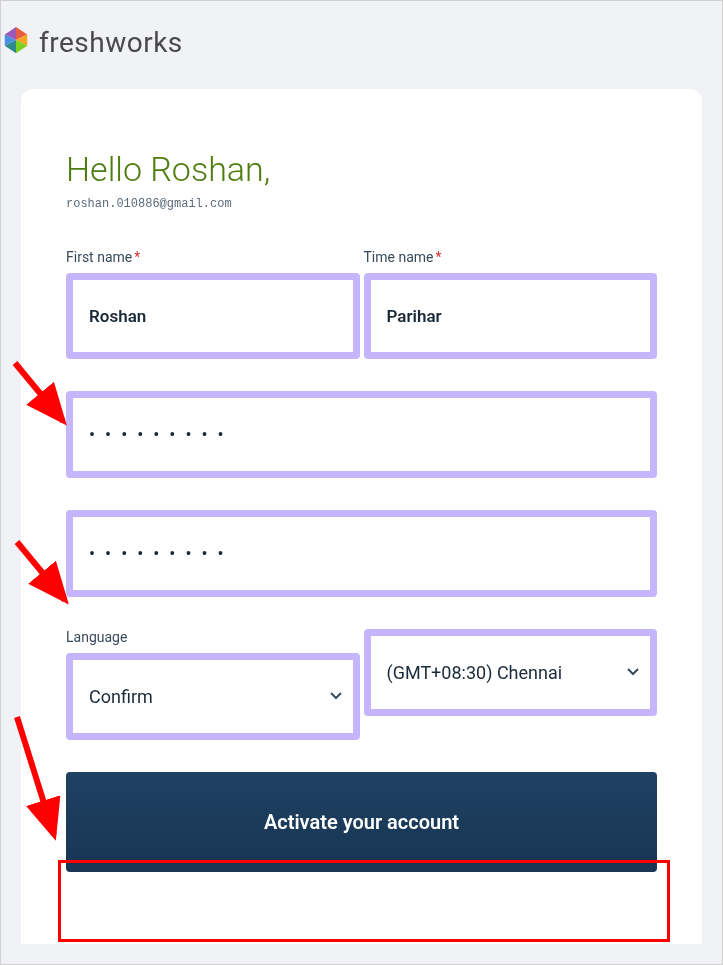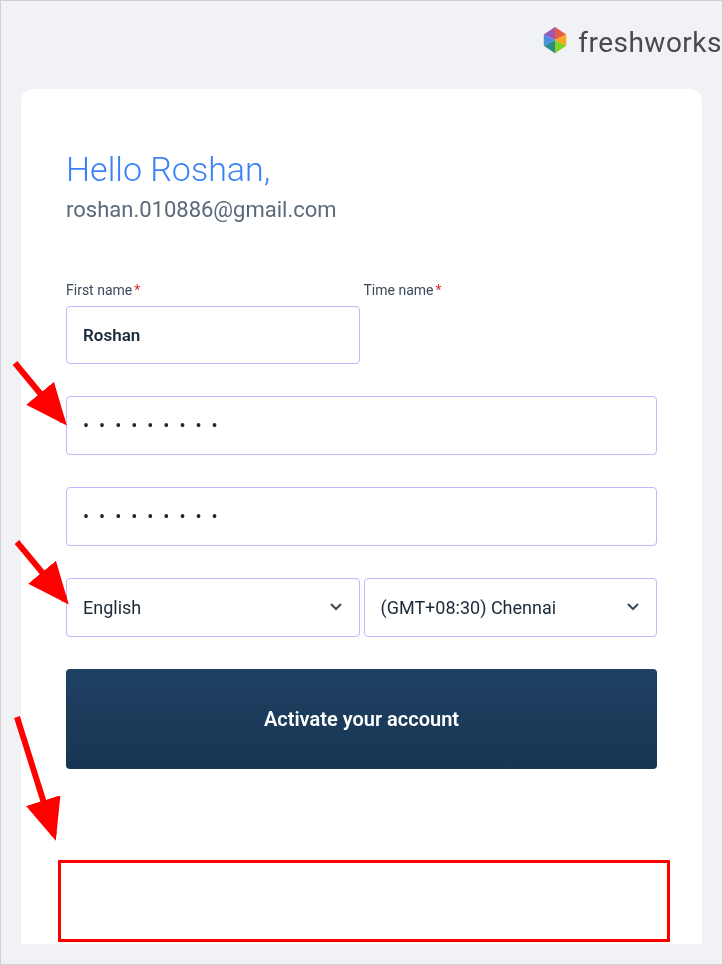--- a/index.html
+++ b/index.html
@@ -6,21 +6,21 @@
     body {
       font-family: -apple-system, BlinkMacSystemFont, "Segoe UI", Roboto, Helvetica, Arial, sans-serif;
       background: #f0f2f5;
       border: 1px solid #d0d0d0;
       width: 723px;
       height: 965px;
       position: relative;
       overflow: hidden;
     }
     .header {
-      text-align: right;
+      text-align: left;
       padding: 24px 0 30px;
     }
     .logo-wrap {
       display: inline-flex;
       align-items: center;
       gap: 8px;
     }
     .logo-icon {
       width: 30px;
       height: 30px;
@@ -33,28 +33,29 @@
     }
     .card {
       background: #fff;
       border-radius: 12px 12px 0 0;
       margin: 0 20px;
       padding: 60px 45px 30px;
       height: 855px;
     }
     .greeting {
       font-size: 34px;
-      color: #3b82f6;
+      color: #4d7c0f;
       font-weight: 300;
       margin-bottom: 8px;
     }
     .email {
-      font-size: 22px;
+      font-size: 12px;
       color: #5a6a7a;
-      margin-bottom: 60px;
+      margin-bottom: 38px;
+      font-family: Liberation Mono, monospace;
     }
     .row {
       display: flex;
       gap: 4px;
     }
     .field {
       flex: 1;
       margin-bottom: 32px;
     }
     .field.full { width: 100%; }
@@ -63,23 +64,23 @@
       color: #3a4a5a;
       margin-bottom: 8px;
       display: block;
     }
     .req {
       color: #d63333;
       margin-left: 2px;
     }
     .input, .select {
       width: 100%;
-      border: 1px solid #c4b5fd;
+      border: 7px solid #c4b5fd;
       border-radius: 4px;
-      padding: 18px 16px;
+      padding: 26px 16px;
       font-size: 17px;
       color: #1a2a3a;
       font-weight: 600;
       background: #fff;
       font-family: inherit;
     }
     .input.pw {
       font-weight: 400;
       letter-spacing: 10px;
       font-size: 18px;
@@ -150,35 +151,37 @@
     <div class="field">
       <label class="label">
         <span>First name</span><span class="req">*</span>
       </label>
       <input class="input" value="Roshan" style="">
     </div>
     <div class="field">
       <label class="label">
         <span>Time name</span><span class="req">*</span>
       </label>
+      <input class="input" value="Parihar" style="">
     </div>
   </div>
 
   <div class="field full">
     <input class="input pw" value="•••••••••" style="">
   </div>
 
   <div class="field full">
     <input class="input pw" value="•••••••••" style="">
   </div>
 
   <div class="row">
     <div class="field">
+      <label class="label">Language</label>
       <div class="select-wrap">
-        <div class="select">English</div>
+        <div class="select">Confirm</div>
         <span class="chevron">
           <svg width="16" height="16" viewBox="0 0 16 16">
               <path d="M3 6 L8 11 L13 6" stroke="#3a4a5a" stroke-width="2" fill="none"></path>
             </svg>
         </span>
       </div>
     </div>
     <div class="field">
       <div class="select-wrap">
         <div class="select">(GMT+08:30) Chennai</div>

